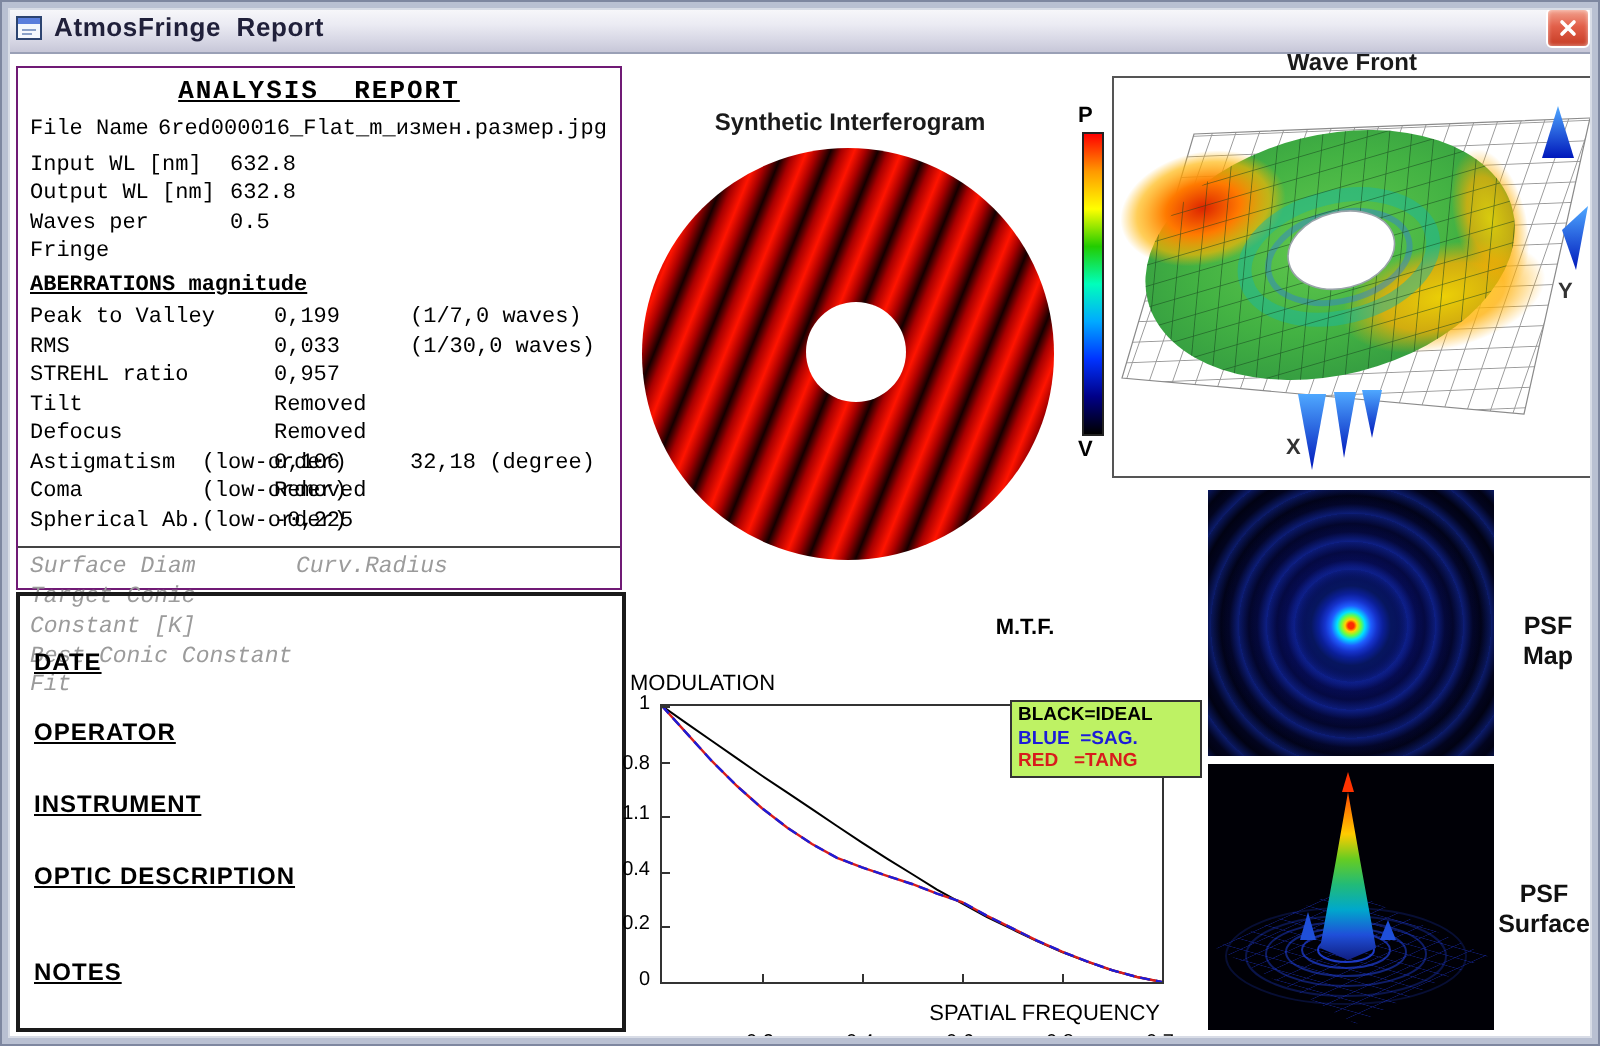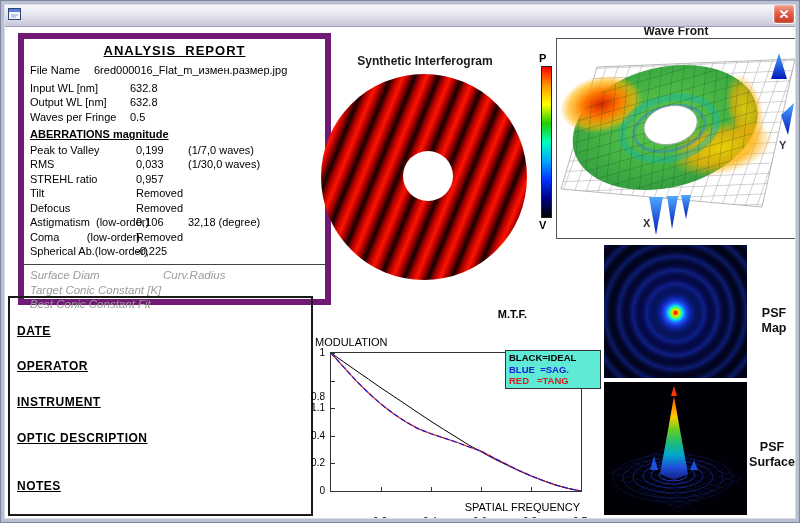--- a/index.html
+++ b/index.html
@@ -18,29 +18,29 @@
   }
   .app-icon{width:16px;height:16px;margin:0 4px 0 2px;flex:0 0 auto;}
   .title-text{font-size:13px;font-weight:bold;color:#20203a;white-space:pre;letter-spacing:.3px;}
   .close-btn{
     margin-left:auto;width:20px;height:18px;border-radius:3px;border:1px solid #fff;
     background:linear-gradient(180deg,#f2a28e 0%,#e2604a 45%,#c63b24 100%);
     display:flex;align-items:center;justify-content:center;cursor:pointer;
     box-shadow:inset 0 0 2px rgba(255,255,255,.6);
   }
   
-  .box1{position:absolute;left:18px;top:33px;width:301px;height:260px;border:6px solid #701a75;font-size:11px;color:#000;}
+  .box1{position:absolute;left:8px;top:33px;width:301px;height:260px;border:1px solid #701a75;font-size:11px;color:#000;font-family:Liberation Mono, monospace;}
   .box2{position:absolute;left:8px;top:296px;width:301px;height:216px;border:2px solid #1a1a1a;}
   .rpt-header{margin-top:4px;text-align:center;font-weight:bold;font-size:13px;letter-spacing:1px;text-decoration:underline;white-space:pre;}
   .file-row{display:grid;grid-template-columns:64px auto;padding-left:6px;margin-top:5px;line-height:14px;}
   .param-row{display:grid;grid-template-columns:100px auto;padding-left:6px;line-height:14.3px;}
   .params{margin-top:4px;}
   .ab-header{margin-top:3px;padding-left:6px;font-weight:bold;text-decoration:underline;line-height:14px;}
   .ab-rows{margin-top:2px;}
-  .ab-row{display:grid;grid-template-columns:106px 52px auto;padding-left:6px;line-height:14.5px;}
+  .ab-row{display:grid;grid-template-columns:106px 52px auto;padding-left:6px;line-height:14.5px;gap:16px;}
   .ab-row span{white-space:pre;}
   .sep{border-top:1px solid #444;margin-top:5px;}
   .conic{margin-top:3px;}
   .conic-row{display:grid;grid-template-columns:133px auto;padding-left:6px;line-height:14.8px;color:#9b9b9b;font-style:italic;font-size:11.5px;}
   .form-field{font-weight:bold;font-size:12px;letter-spacing:.5px;text-decoration:underline;margin-left:7px;line-height:14px;}
   .form-field:nth-of-type(1){margin-top:26px;}
   .form-field:nth-of-type(2){margin-top:21px;}
   .form-field:nth-of-type(3){margin-top:22px;}
   .form-field:nth-of-type(4){margin-top:22px;}
   .form-field:nth-of-type(5){margin-top:34px;}
@@ -61,21 +61,21 @@
   .mtf-ylabel{position:absolute;left:315px;top:336px;font-size:11px;}
   .mtf-xlabel{position:absolute;left:430px;top:501px;width:150px;text-align:right;font-size:11px;}
   #mtf-plot{position:absolute;left:330px;top:352px;width:250px;height:138px;border:1px solid #333;}
   #mtf-plot svg{position:absolute;inset:0;}
   .xmark{position:absolute;bottom:0;width:1px;height:4px;background:#333;}
   .ymark{position:absolute;left:0;width:4px;height:1px;background:#333;}
   #mtf-xticks{position:absolute;left:330px;top:492px;width:250px;height:12px;font-size:10px;margin-top:24px;}
   #mtf-xticks span{position:absolute;transform:translateX(-50%);top:0;}
   #mtf-yticks{position:absolute;left:300px;top:352px;width:27px;height:138px;font-size:10px;}
   #mtf-yticks span{position:absolute;right:2px;transform:translateY(-50%);}
-  #mtf-legend{position:absolute;left:505px;top:350px;width:88px;border:1px solid #333;background:#5eead4;
+  #mtf-legend{position:absolute;left:505px;top:350px;width:88px;border:1px solid #333;background:#bef264;
     font-size:9.5px;line-height:11.5px;padding:1px 3px;z-index:5;}
   .legend-row{display:block;white-space:pre;font-weight:bold;}
   
   .psf-map{position:absolute;left:604px;top:245px;width:143px;height:133px;
     background:
       radial-gradient(circle at 50% 51%, #ff2a00 0px,#ff2a00 1.5px,#ffd400 3px,#66ff44 5px,#00e0ff 7px,#1f5dff 10px,#1633cc 13px,#0b1f99 16px,#07165e 20px,rgba(4,10,50,0) 30px),
       repeating-radial-gradient(circle at 50% 51%, rgba(30,70,255,0.38) 0px, rgba(10,20,120,0.12) 5px, rgba(2,4,40,0.05) 9px, rgba(30,70,255,0.30) 14px),
       radial-gradient(circle at 50% 51%, rgba(10,25,160,0.85) 0px, rgba(8,16,110,0.8) 22px, rgba(3,6,44,0.95) 52px, #010212 70px),
       #020318;}
   .psf-surface{position:absolute;left:604px;top:382px;width:143px;height:133px;background:#000;}
@@ -87,20 +87,21 @@
 <body>
 
 <div class="window">
 
   <div class="titlebar">
     <svg class="app-icon" viewBox="0 0 16 16">
       <rect x="1.5" y="2.5" width="12" height="11" fill="#f4f7fd" stroke="#2c4370" stroke-width="1"></rect>
       <rect x="2" y="3" width="11" height="3" fill="#5a7edc"></rect>
       <path d="M4 9h7M4 11h5" stroke="#8aa0c8" stroke-width="1"></path>
     </svg>
+    <span class="title-text">AtmosFringe  Report</span>
     <div class="close-btn">
       <svg width="12" height="12" viewBox="0 0 12 12">
         <path d="M3 3 L9 9 M9 3 L3 9" stroke="#fff" stroke-width="1.8" stroke-linecap="round"></path>
       </svg>
     </div>
   </div>
 
   <div class="box1">
     <div class="rpt-header">ANALYSIS  REPORT</div>
 
@@ -297,21 +298,21 @@
     </div>
   <div id="mtf-xticks">
       <span style="left: 50px;">0,2</span>
       <span style="left: 100px;">0,4</span>
       <span style="left: 150px;">0,6</span>
       <span style="left: 200px;">0,8</span>
       <span style="left: 250px;">0,7</span>
     </div>
   <div id="mtf-yticks">
       <span style="top: 0px;">1</span>
-      <span style="top: 44px; padding-left: 22px;">0.8</span>
+      <span style="top: 30px; padding-left: 22px;">0.8</span>
       <span style="top: 55.2px;">1.1</span>
       <span style="top: 82.8px;">0.4</span>
       <span style="top: 110.4px;">0.2</span>
       <span style="top: 138px;">0</span>
     </div>
   <div class="mtf-xlabel">SPATIAL FREQUENCY</div>
   <div id="mtf-legend">
 
       <span class="legend-row" style="color: rgb(0, 0, 0);">BLACK=IDEAL</span>
 

